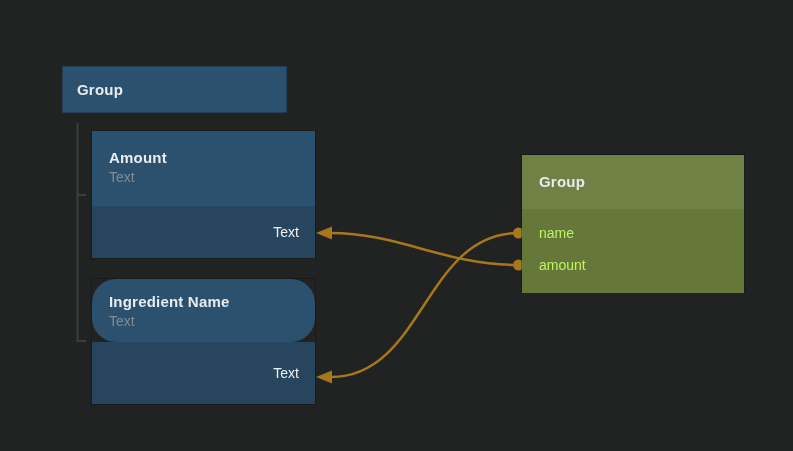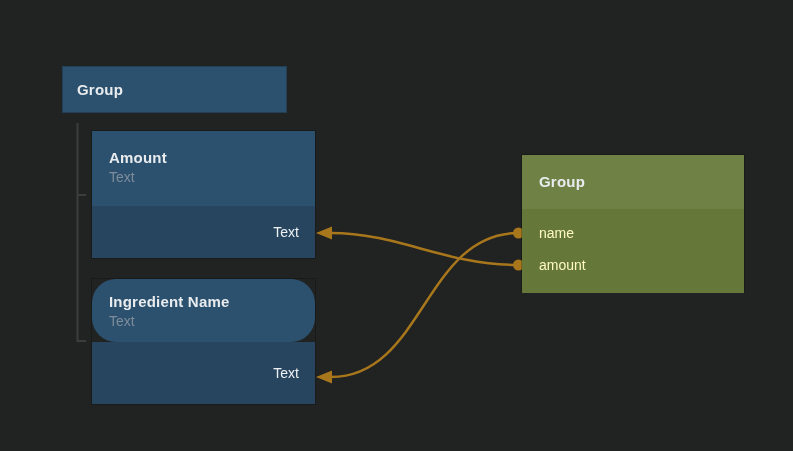--- a/index.html
+++ b/index.html
@@ -86,21 +86,21 @@
     box-sizing: border-box;
     padding-top: 8px;
   }
   .g-row {
     height: 32px;
     display: flex;
     align-items: center;
     padding-left: 17px;
   }
   .g-row span {
-    color: #fef9c3;
+    color: #bef264;
     font-size: 14px;
   }
 </style>
 </head>
 <body>
 
 <div class="canvas">
 
   <svg class="wires" width="793" height="451">
 

